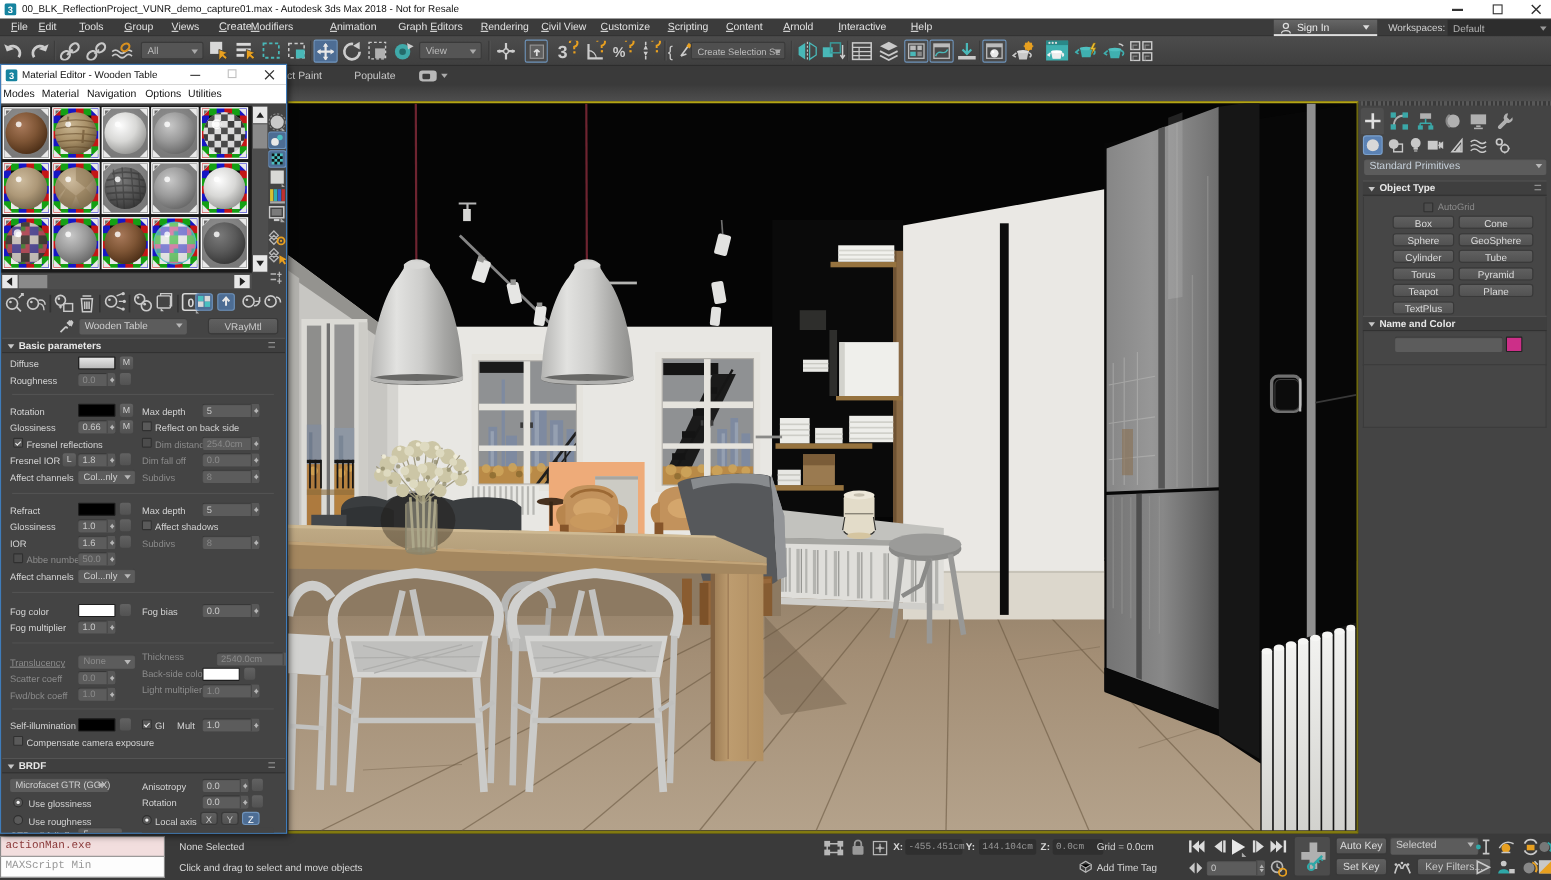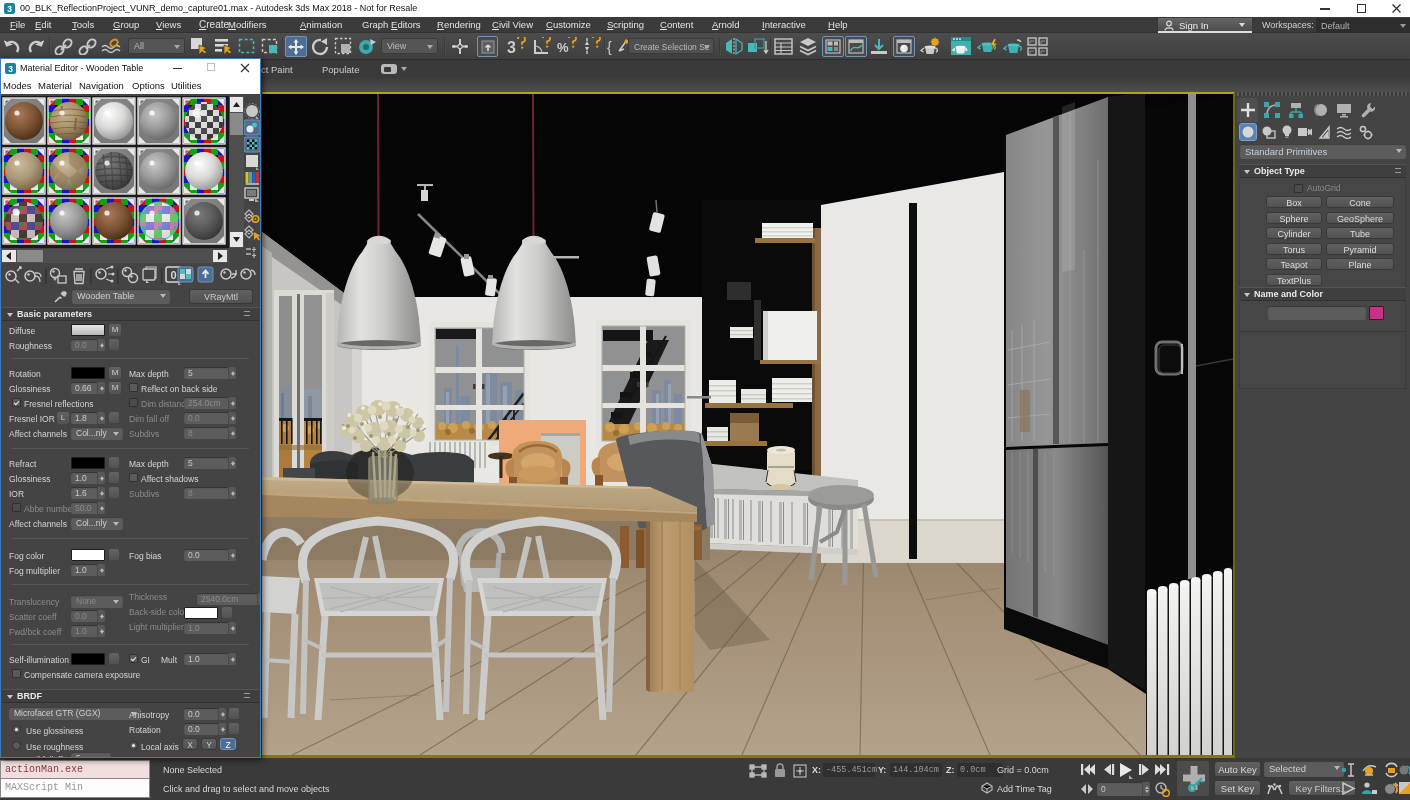--- a/index.html
+++ b/index.html
@@ -1603,21 +1603,21 @@
     <div class="dd" style="left:70px;top:458px;width:52px">Col...nly</div>
     <div class="sepl" style="left:10px;top:479px;width:238px"></div>
     <span class="lbl" style="left:8px;top:491px;">Fog color</span>
     <div class="sw" style="left:70px;top:490px;width:34px;background:#fff"></div>
     <div class="mb" style="left:108px;top:490px;width:10px;height:11px"></div>
     <span class="lbl" style="left:128px;top:491px;">Fog bias</span>
     <div class="sp" style="left:183px;top:490px;width:52px">0.0<i></i></div>
     <span class="lbl" style="left:8px;top:506px;">Fog multiplier</span>
     <div class="sp" style="left:70px;top:505px;width:34px">1.0<i></i></div>
     <div class="sepl" style="left:10px;top:525px;width:238px"></div>
-    <span class="lbl dis" style="left:8px;top:537px;">Translucency</span>
+    <span class="lbl dis" style="left:8px;top:537px;text-decoration:underline;">Translucency</span>
     <div class="dd d" style="left:70px;top:536px;width:52px">None</div>
     <span class="lbl dis" style="left:128px;top:532px;">Thickness</span>
     <div class="sp d" style="left:196px;top:534px;width:68px">2540.0cm<i></i></div>
     <span class="lbl dis" style="left:8px;top:552px;">Scatter coeff</span>
     <div class="sp d" style="left:70px;top:551px;width:34px">0.0<i></i></div>
     <span class="lbl dis" style="left:128px;top:547px;">Back-side color</span>
     <div class="sw" style="left:183px;top:548px;width:34px;background:#fff"></div>
     <div class="mb" style="left:221px;top:548px;width:10px;height:11px"></div>
     <span class="lbl dis" style="left:8px;top:567px;">Fwd/bck coeff</span>
     <div class="sp d" style="left:70px;top:566px;width:34px">1.0<i></i></div>
@@ -1628,21 +1628,21 @@
     <div class="sw" style="left:70px;top:594px;width:34px;background:#000"></div>
     <div class="mb" style="left:108px;top:594px;width:10px;height:11px"></div>
     <span class="cb ck " style="left:128px;top:595px"></span>
     <span class="lbl" style="left:140px;top:595px;">GI</span>
     <span class="lbl" style="left:160px;top:595px;">Mult</span>
     <div class="sp" style="left:183px;top:594px;width:52px">1.0<i></i></div>
     <span class="cb " style="left:11px;top:610px"></span>
     <span class="lbl" style="left:23px;top:610px;">Compensate camera exposure</span>
     <div class="hd" style="left:1px;top:630px;width:257px">BRDF</div>
     <div class="a" style="left:243px;top:634px;width:6px;height:5px;border-top:1px solid #999;border-bottom:1px solid #999"></div>
-    <div class="dd" style="left:8px;top:648px;width:132px">Microfacet GTR (GGX)</div>
+    <div class="dd" style="left:8px;top:648px;width:90px">Microfacet GTR (GGX)</div>
     <span class="lbl" style="left:128px;top:650px;">Anisotropy</span>
     <div class="sp" style="left:183px;top:649px;width:42px">0.0<i></i></div>
     <div class="mb" style="left:228px;top:649px;width:10px;height:11px"></div>
     <span class="rd on" style="left:11px;top:666px"></span>
     <span class="lbl" style="left:25px;top:666px;">Use glossiness</span>
     <span class="lbl" style="left:128px;top:665px;">Rotation</span>
     <div class="sp" style="left:183px;top:664px;width:42px">0.0<i></i></div>
     <div class="mb" style="left:228px;top:664px;width:10px;height:11px"></div>
     <span class="rd" style="left:11px;top:682px"></span>
     <span class="lbl" style="left:25px;top:682px;">Use roughness</span>

